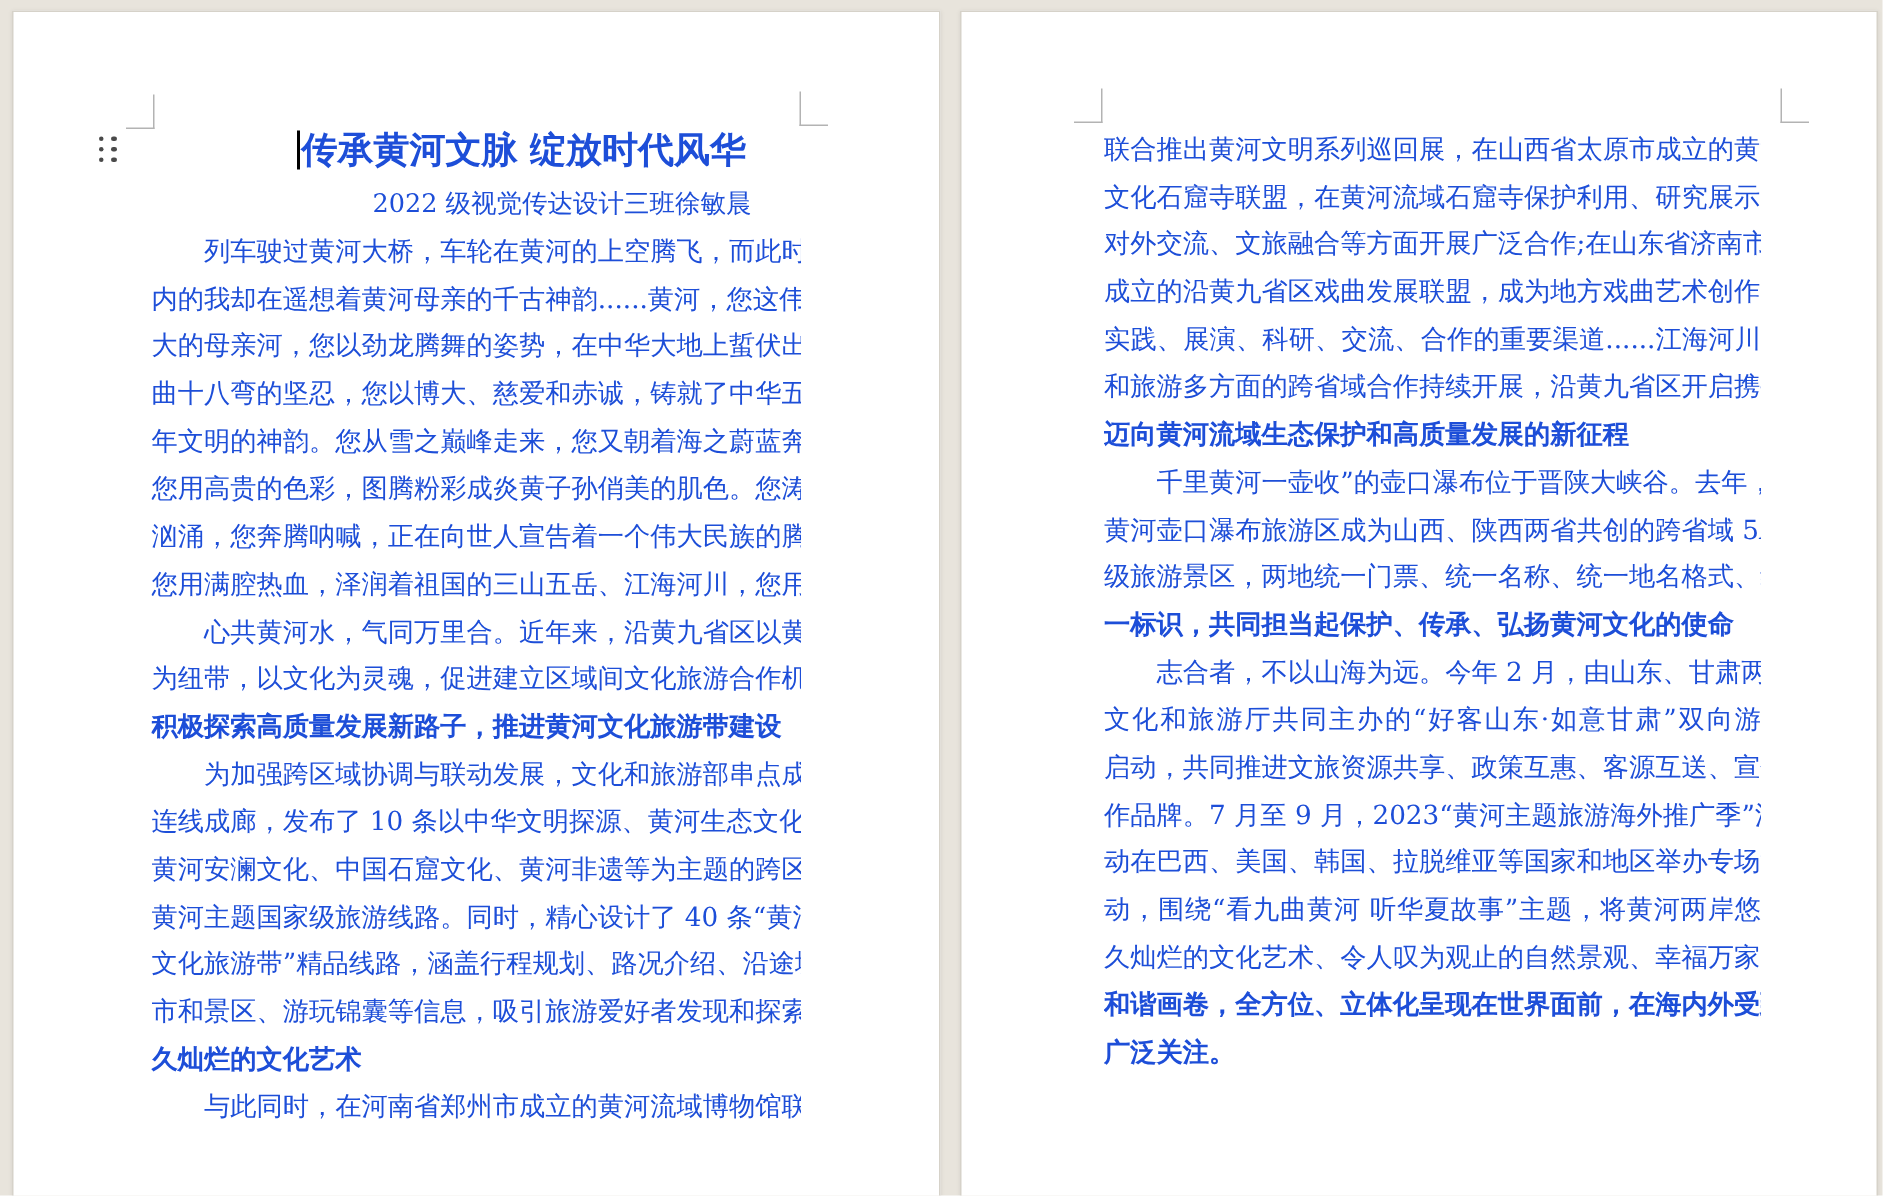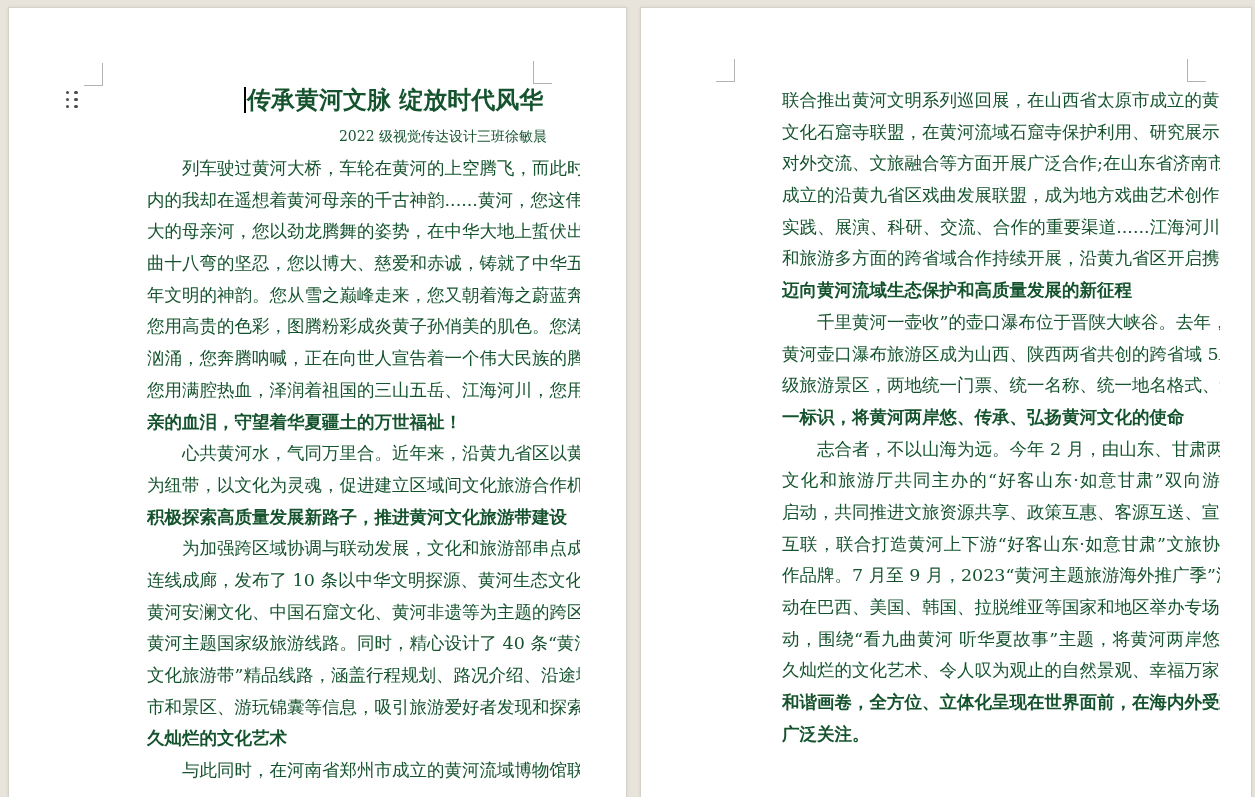--- a/index.html
+++ b/index.html
@@ -17,22 +17,21 @@
     background: #ffffff;
     border: 1px solid #d6d2c9;
     box-sizing: border-box;
     box-shadow: 0 0 3px rgba(0,0,0,0.08);
   }
   #page-1 { left: 8px;  width: 619px; }
   #page-2 { left: 640px; width: 612px; }
 
   .text-area {
     position: absolute;
-    color: #14532d;
-    margin-left: 46px;
+    color: #1d4ed8;
   }
   #page-1 .text-area { left: 92px; top: 72px; width: 433px; }
   #page-2 .text-area { left: 95px; top: 77px; width: 438px; }
 
   .line {
     white-space: nowrap;
     overflow: hidden;
     height: 31.7px;
     line-height: 31.7px;
     font-size: 17.5px;
@@ -43,21 +42,21 @@
   .line.end   { text-align-last: left; font-weight: bold; }
   .line.title {
     height: 40px; line-height: 40px;
     font-size: 24px; font-weight: bold;
     padding-left: 97px;
     text-align: left; text-align-last: left;
     white-space: nowrap;
   }
   .line.byline {
     height: 33px; line-height: 33px;
-    font-size: 14px;
+    font-size: 17px;
     text-align: right; text-align-last: right;
     padding-right: 33px;
     box-sizing: border-box;
   }
   .cursor {
     display: inline-block;
     width: 2px; height: 26px;
     background: #000;
     vertical-align: -5px;
     margin-right: 1px;
@@ -109,21 +108,20 @@
       <div class="line title"><span class="cursor"></span><span>传承黄河文脉 绽放时代风华</span></div>
       <div class="line byline">2022 级视觉传达设计三班徐敏晨</div>
       <div class="line first">列车驶过黄河大桥，车轮在黄河的上空腾飞，而此时车</div>
       <div class="line mid">内的我却在遥想着黄河母亲的千古神韵......黄河，您这伟</div>
       <div class="line mid">大的母亲河，您以劲龙腾舞的姿势，在中华大地上蜇伏出九</div>
       <div class="line mid">曲十八弯的坚忍，您以博大、慈爱和赤诚，铸就了中华五千</div>
       <div class="line mid">年文明的神韵。您从雪之巅峰走来，您又朝着海之蔚蓝奔去，</div>
       <div class="line mid">您用高贵的色彩，图腾粉彩成炎黄子孙俏美的肌色。您涛浪</div>
       <div class="line mid">汹涌，您奔腾呐喊，正在向世人宣告着一个伟大民族的腾飞，</div>
       <div class="line mid">您用满腔热血，泽润着祖国的三山五岳、江海河川，您用母</div>
-      <div class="line end">亲的血泪，守望着华夏疆土的万世福祉！</div>
       <div class="line first">心共黄河水，气同万里合。近年来，沿黄九省区以黄河</div>
       <div class="line mid">为纽带，以文化为灵魂，促进建立区域间文化旅游合作机制，</div>
       <div class="line end">积极探索高质量发展新路子，推进黄河文化旅游带建设</div>
       <div class="line first">为加强跨区域协调与联动发展，文化和旅游部串点成线、</div>
       <div class="line mid">连线成廊，发布了 10 条以中华文明探源、黄河生态文化、</div>
       <div class="line mid">黄河安澜文化、中国石窟文化、黄河非遗等为主题的跨区域</div>
       <div class="line mid">黄河主题国家级旅游线路。同时，精心设计了 40 条“黄河</div>
       <div class="line mid">文化旅游带”精品线路，涵盖行程规划、路况介绍、沿途城</div>
       <div class="line mid">市和景区、游玩锦囊等信息，吸引旅游爱好者发现和探索黄</div>
       <div class="line end">久灿烂的文化艺术</div>
@@ -138,25 +136,24 @@
       <div class="line mid">联合推出黄河文明系列巡回展，在山西省太原市成立的黄河</div>
       <div class="line mid">文化石窟寺联盟，在黄河流域石窟寺保护利用、研究展示、</div>
       <div class="line mid">对外交流、文旅融合等方面开展广泛合作;在山东省济南市</div>
       <div class="line mid">成立的沿黄九省区戏曲发展联盟，成为地方戏曲艺术创作、</div>
       <div class="line mid">实践、展演、科研、交流、合作的重要渠道......江海河川</div>
       <div class="line mid">和旅游多方面的跨省域合作持续开展，沿黄九省区开启携手</div>
       <div class="line end">迈向黄河流域生态保护和高质量发展的新征程</div>
       <div class="line first">千里黄河一壶收”的壶口瀑布位于晋陕大峡谷。去年，</div>
       <div class="line mid">黄河壶口瀑布旅游区成为山西、陕西两省共创的跨省域 5A</div>
       <div class="line mid">级旅游景区，两地统一门票、统一名称、统一地名格式、统</div>
-      <div class="line end">一标识，将黄河两岸悠、传承、弘扬黄河文化的使命</div>
+      <div class="line end">一标识，共同担当起保护、传承、弘扬黄河文化的使命</div>
       <div class="line first">志合者，不以山海为远。今年 2 月，由山东、甘肃两省</div>
       <div class="line mid">文化和旅游厅共同主办的“好客山东·如意甘肃”双向游</div>
       <div class="line mid">启动，共同推进文旅资源共享、政策互惠、客源互送、宣传</div>
-      <div class="line mid">互联，联合打造黄河上下游“好客山东·如意甘肃”文旅协</div>
       <div class="line mid">作品牌。7 月至 9 月，2023“黄河主题旅游海外推广季”活</div>
       <div class="line mid">动在巴西、美国、韩国、拉脱维亚等国家和地区举办专场活</div>
       <div class="line mid">动，围绕“看九曲黄河 听华夏故事”主题，将黄河两岸悠</div>
       <div class="line mid">久灿烂的文化艺术、令人叹为观止的自然景观、幸福万家的</div>
       <div class="line end">和谐画卷，全方位、立体化呈现在世界面前，在海内外受到</div>
       <div class="line end">广泛关注。</div>
     </div>
 </div>
 
 </body></html>

